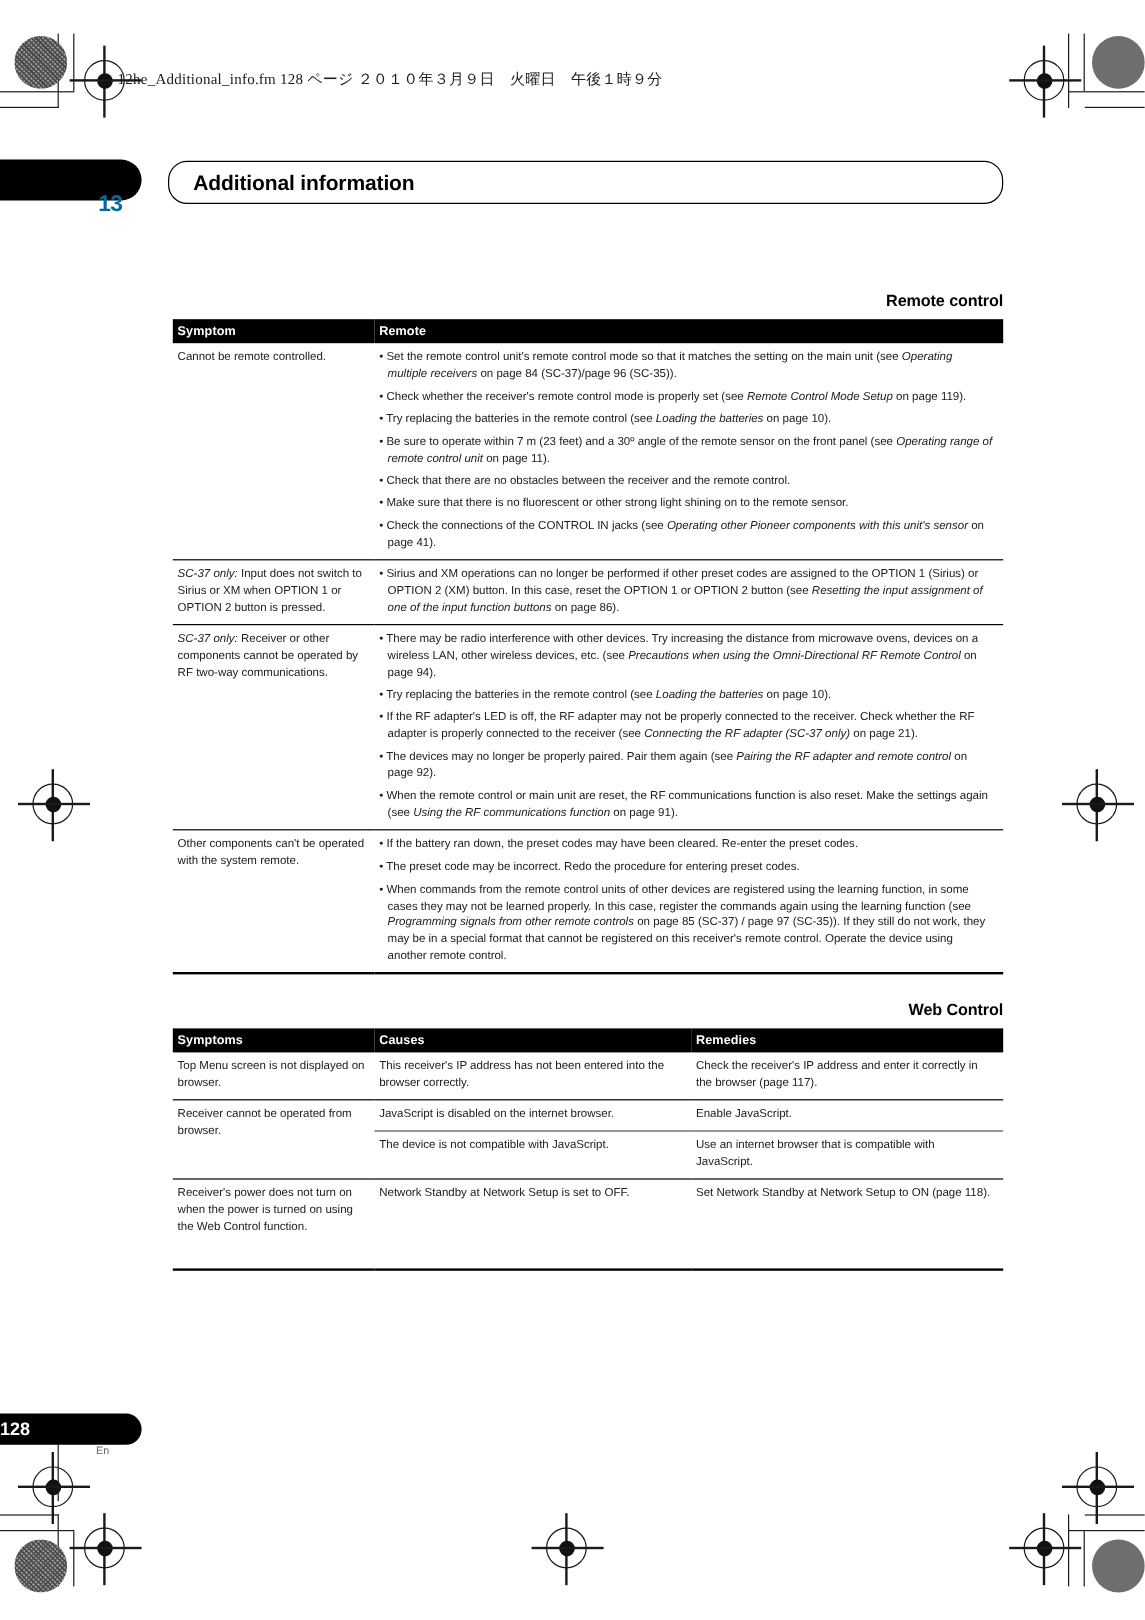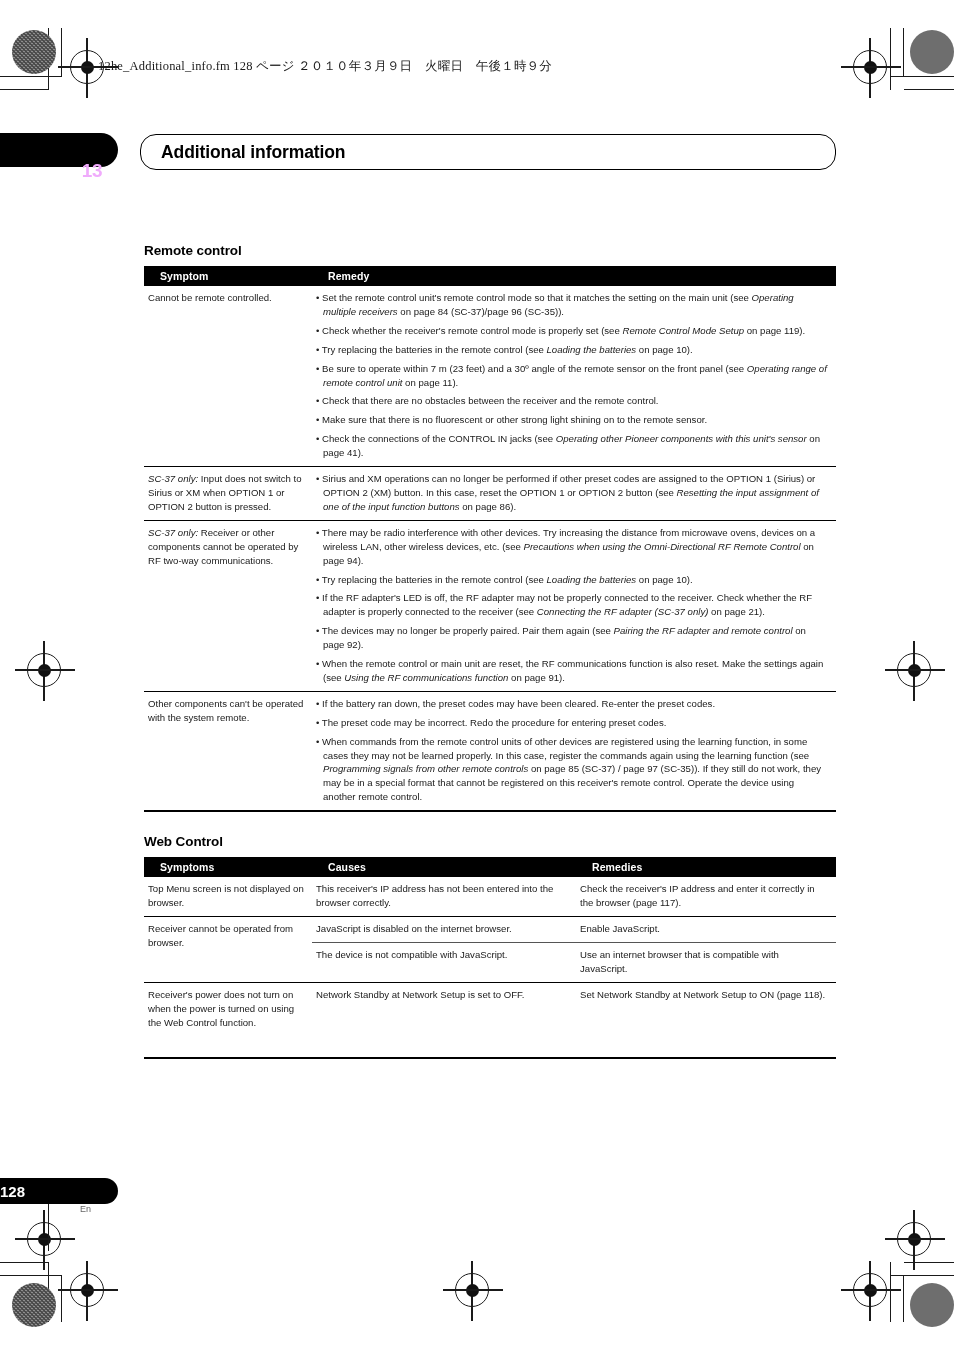--- a/index.html
+++ b/index.html
@@ -56,21 +56,21 @@
     position:absolute;
     left:0px; top:133px;
     width:118px; height:34px;
     background:#000;
     border-radius:0 17px 17px 0;
     display:flex; align-items:center; justify-content:flex-end;
     box-sizing:border-box;
     padding-right:16px;
   }
   .chapter-num {
-    color:#f0abfc;
+    color:#0369a1;
     font-size:19px;
     font-weight:bold;
     letter-spacing:-0.5px;
     margin-top:41px;
   }
   .chapter-title-pill {
     position:absolute;
     left:140px; top:134px;
     width:696px; height:36px;
     border:1.6px solid #000;
@@ -84,35 +84,36 @@
   }
 
   
   .content { position:absolute; left:144px; top:243px; width:692px; }
 
   h2.sec {
     font-size:13.5px;
     font-weight:bold;
     margin:0 0 8px 0;
     letter-spacing:-0.1px;
+    text-align:right;
   }
   h2.sec.second { margin-top:22px; }
 
   table.tbl {
     width:692px;
     border-collapse:collapse;
     table-layout:fixed;
   }
   table.tbl thead th {
     background:#000;
     color:#fff;
     font-size:10.5px;
     font-weight:bold;
     text-align:left;
-    padding:4px 0 4px 16px;
+    padding:4px 0 4px 4px;
     letter-spacing:0.1px;
   }
   table.tbl td {
     vertical-align:top;
     font-size:9.6px;
     line-height:1.45;
     color:#202020;
     padding:5px 8px 6px 4px;
     border-bottom:0.8px solid #000;
   }
@@ -212,21 +213,21 @@
   <h2 class="sec">Remote control</h2>
 
   <table class="tbl">
     <colgroup>
         <col style="width:168px">
         <col style="width:524px">
       </colgroup>
     <thead>
       <tr>
         <th>Symptom</th>
-        <th>Remedy</th>
+        <th>Remote</th>
       </tr>
     </thead>
     <tbody>
       <tr>
         <td class="cellblock">Cannot be remote controlled.</td>
         <td class="bullets">
             <p>• Set the remote control unit's remote control mode so that it matches the setting on the main unit (see <i>Operating multiple receivers</i> on page 84 (SC-37)/page 96 (SC-35)).</p>
             <p>• Check whether the receiver's remote control mode is properly set (see <i>Remote Control Mode Setup</i> on page 119).</p>
             <p>• Try replacing the batteries in the remote control (see <i>Loading the batteries</i> on page 10).</p>
             <p>• Be sure to operate within 7 m (23 feet) and a 30º angle of the remote sensor on the front panel (see <i>Operating range of remote control unit</i> on page 11).</p>

